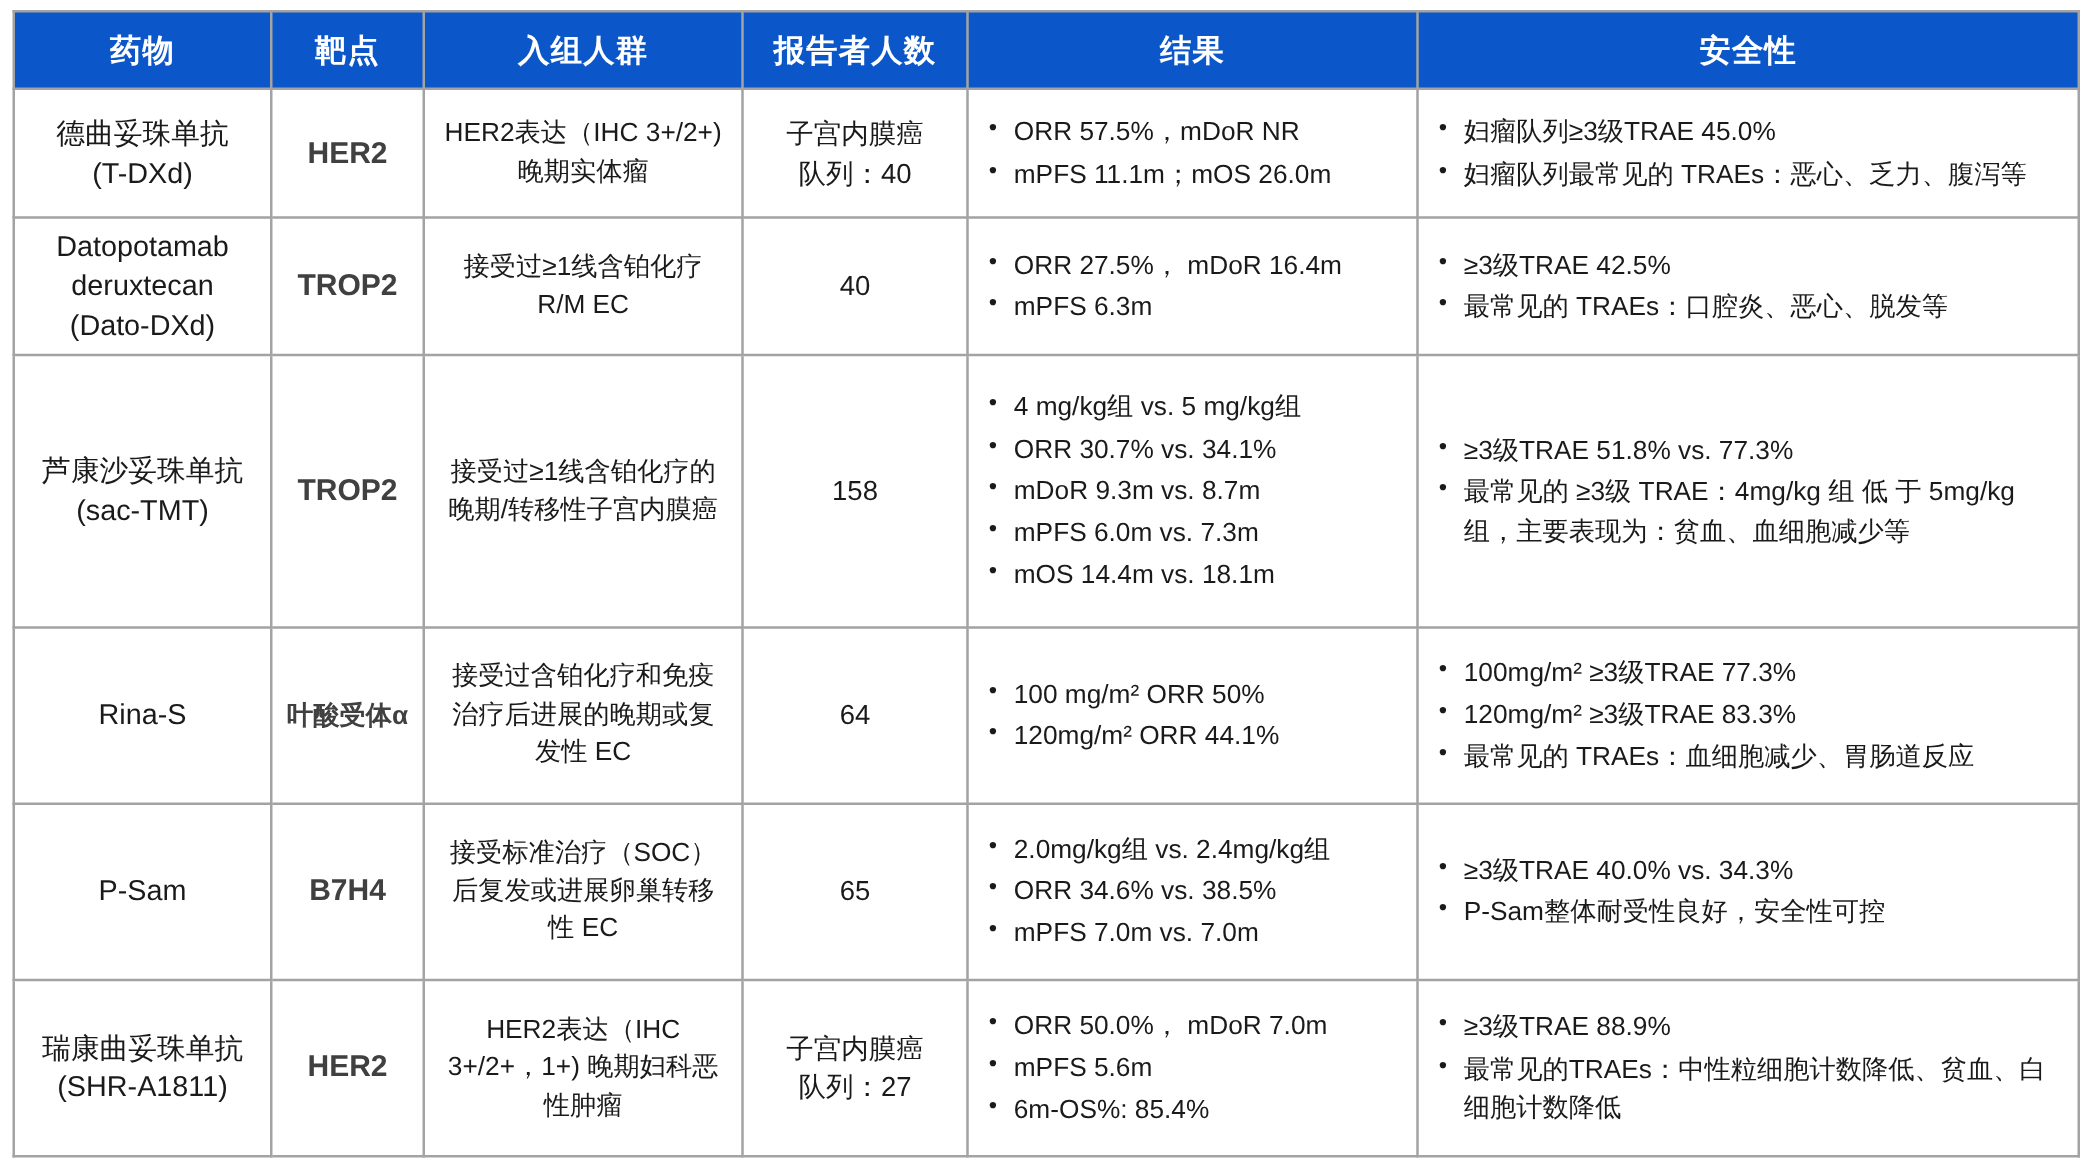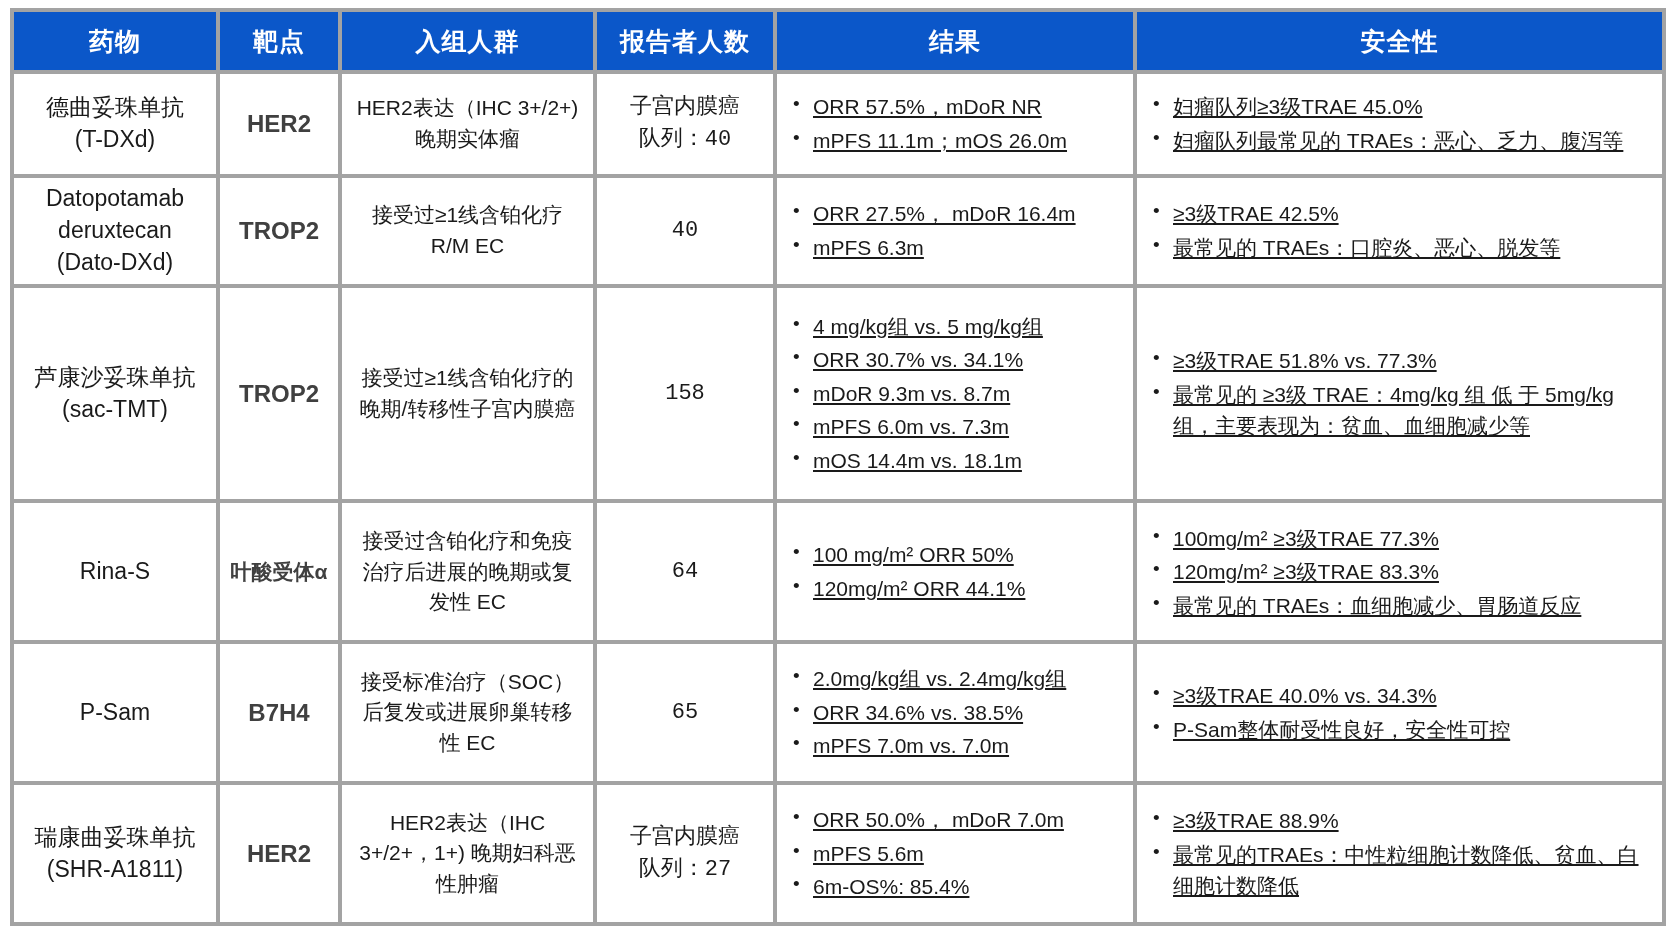--- a/index.html
+++ b/index.html
@@ -21,21 +21,21 @@
     height: 941px;
   }
   table.drug-table {
     border-collapse: collapse;
     table-layout: fixed;
     width: 1652px;
     height: 918px;
   }
   table.drug-table th,
   table.drug-table td {
-    border: 4px solid #a3a3a3;
+    border: 2px solid #a3a3a3;
     vertical-align: middle;
     box-sizing: border-box;
   }
   table.drug-table thead th {
     background: #0b57c9;
     color: #ffffff;
     font-size: 25px;
     font-weight: bold;
     text-align: center;
     height: 62px;
@@ -67,27 +67,25 @@
     padding: 8px 12px;
   }
   td.cell-pop.left {
     text-align: center;
   }
   td.cell-n {
     text-align: center;
     font-size: 22px;
     line-height: 1.45;
     padding: 8px 6px;
-    font-family: Liberation Mono, monospace;
   }
   td.cell-list {
     font-size: 21px;
     line-height: 1.5;
     padding: 10px 10px 10px 14px;
-    text-decoration: underline;
   }
   ul.bullets {
     margin: 0;
     padding: 0;
     list-style: none;
   }
   ul.bullets li {
     position: relative;
     padding-left: 22px;
     margin: 2px 0;

